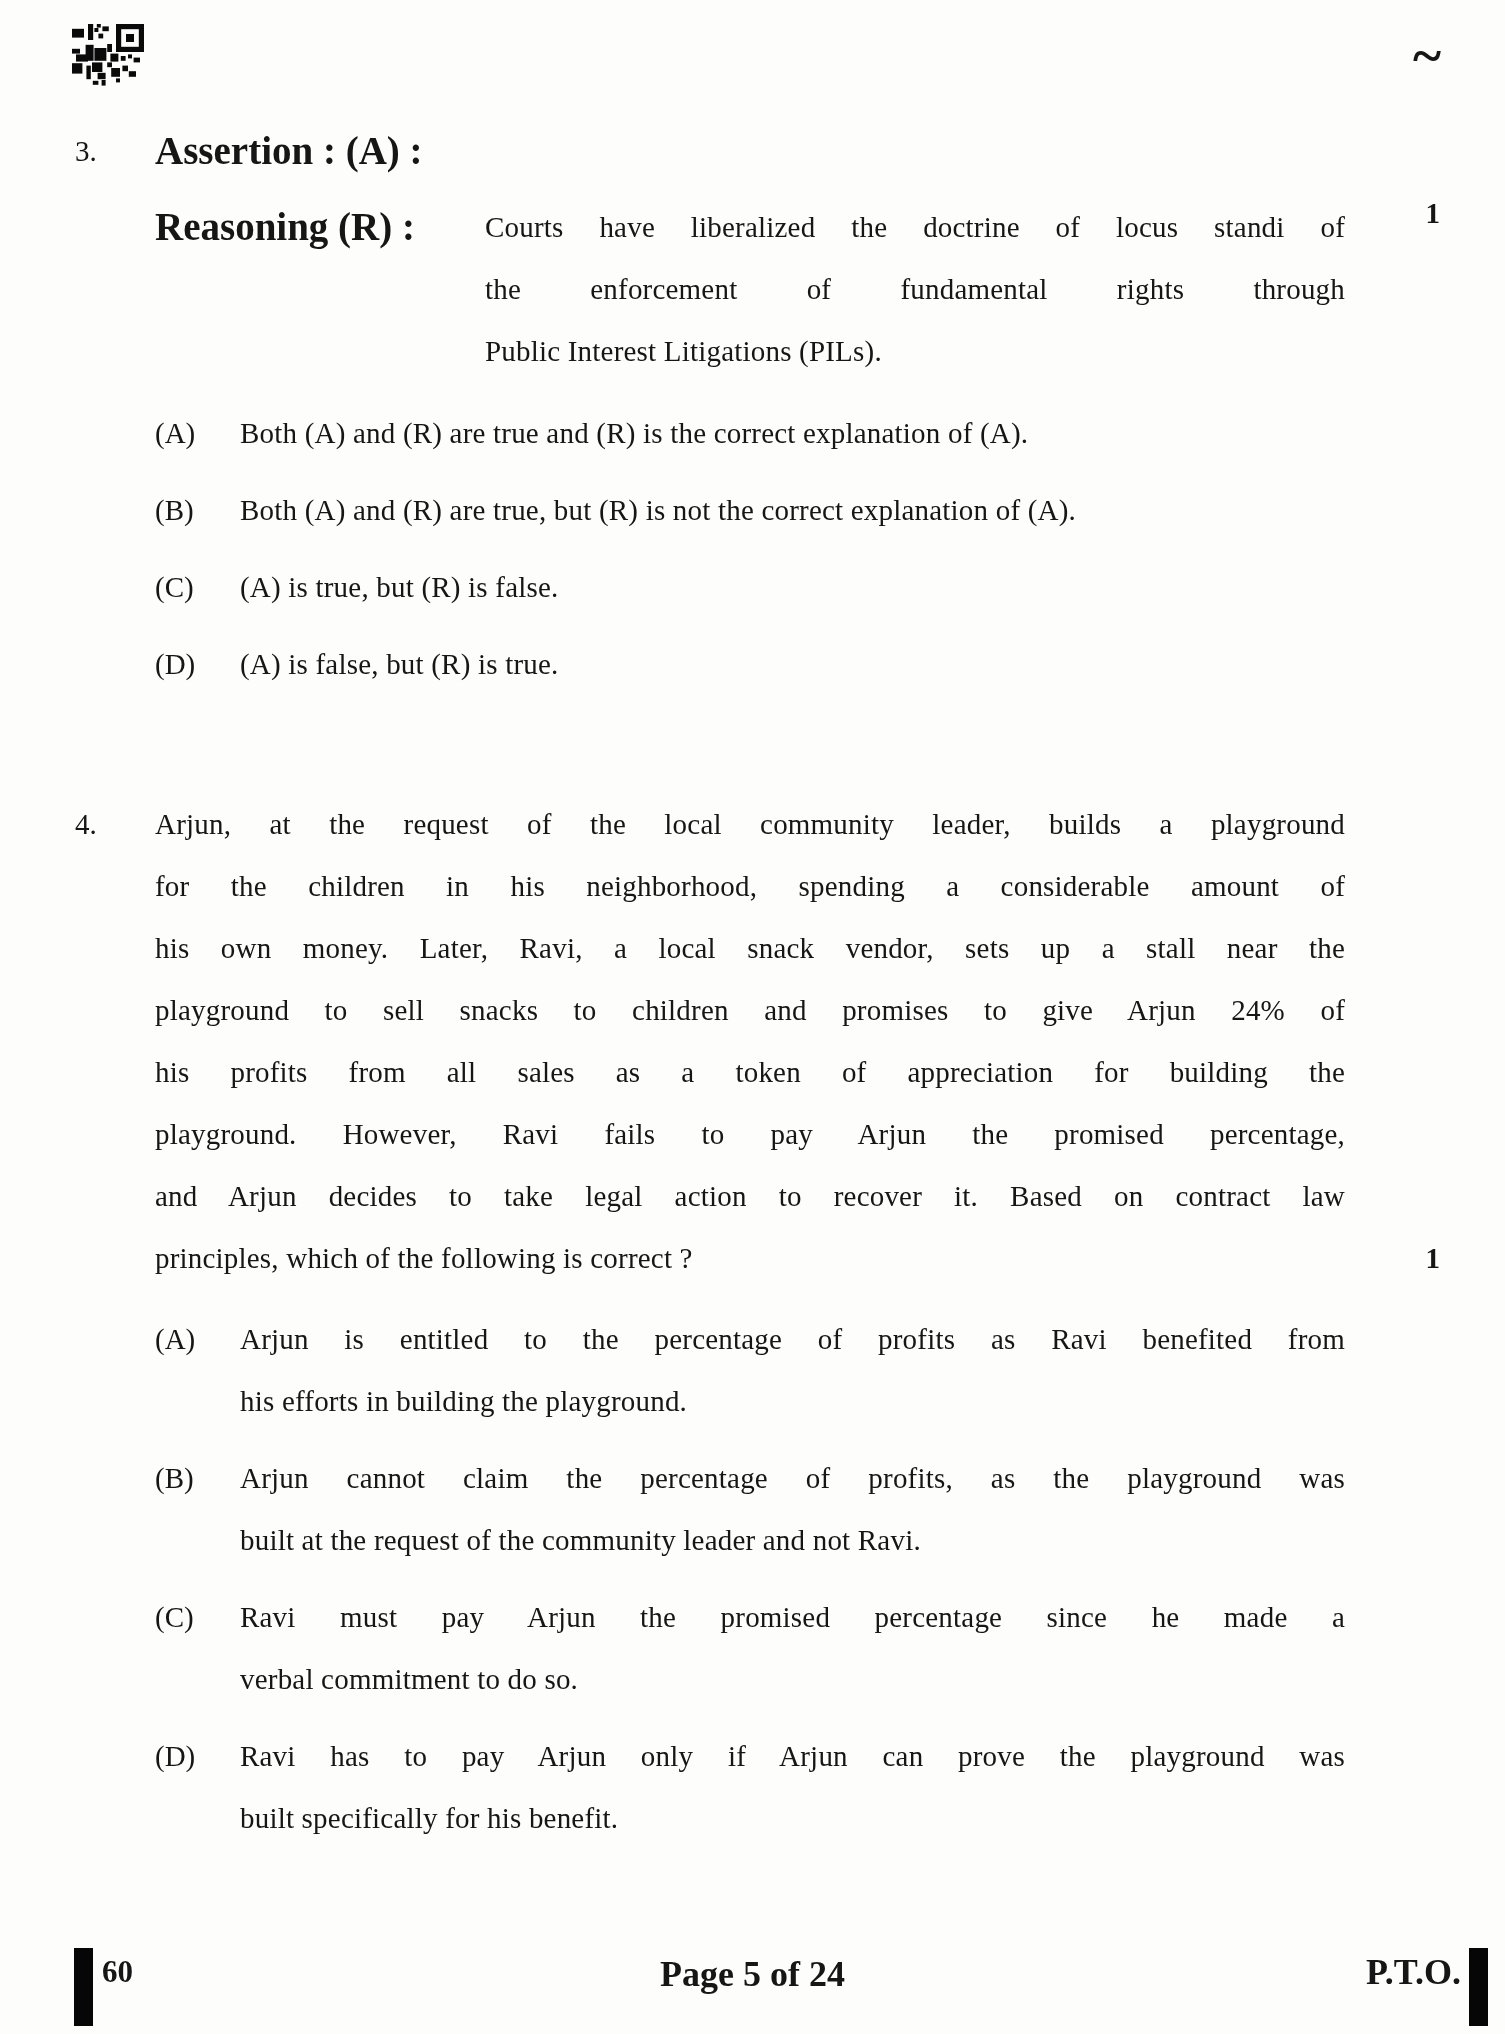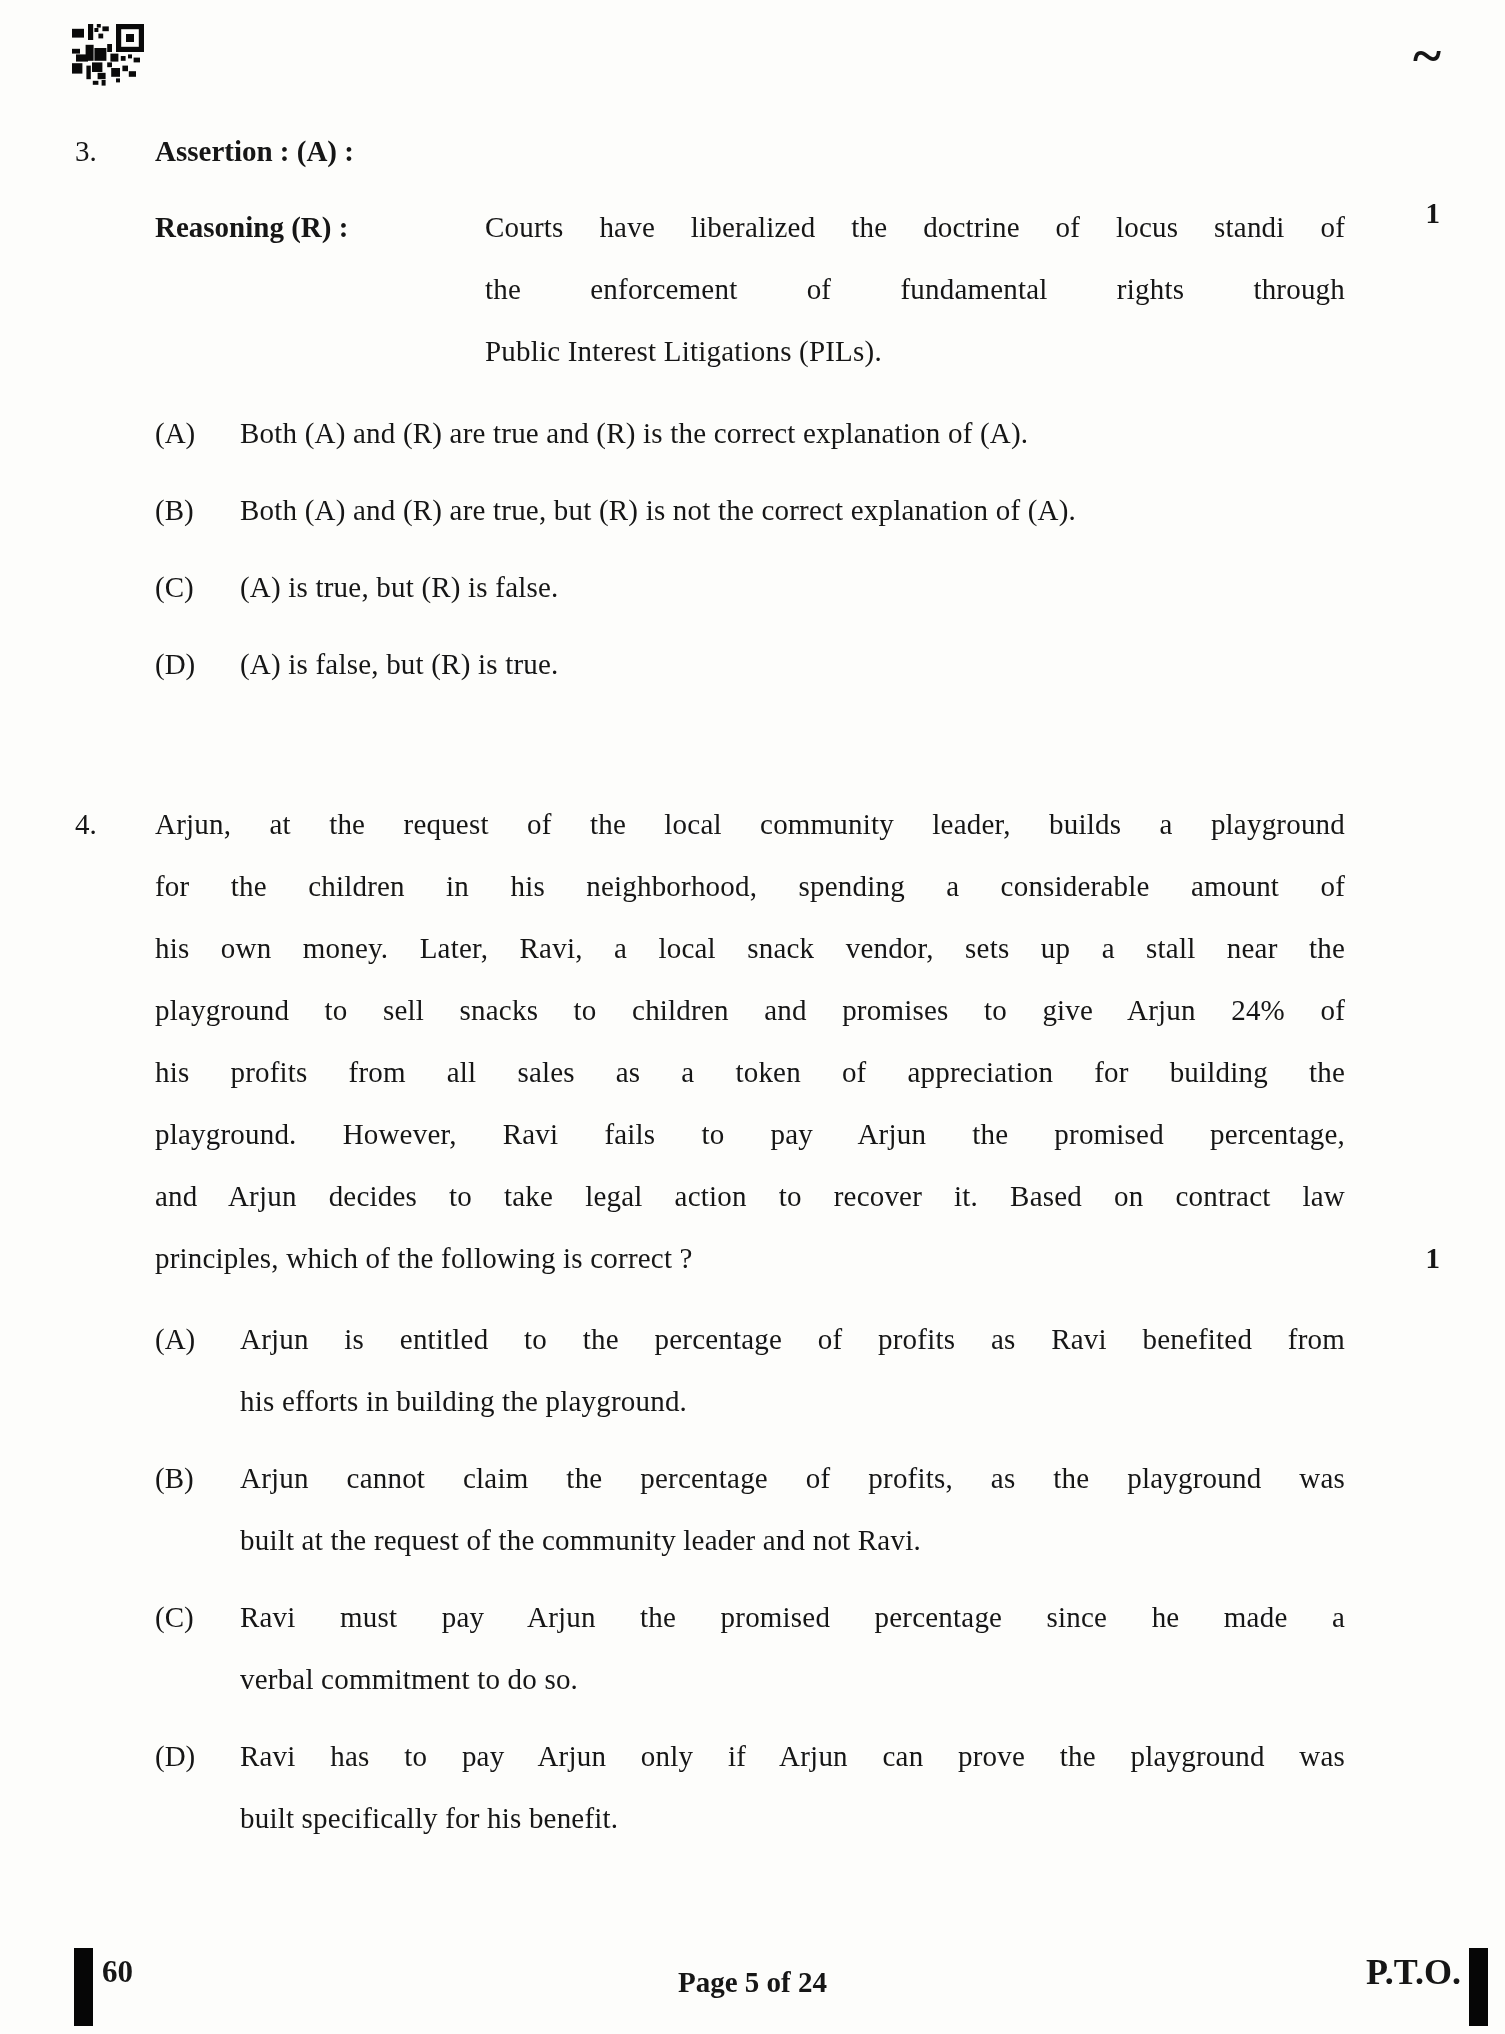--- a/index.html
+++ b/index.html
@@ -27,21 +27,21 @@
   .qbody { flex:1; min-width:0; }
   .line {
     font-size:29px; line-height:62px; height:62px;
     overflow:hidden; letter-spacing:0.2px;
   }
   .stretch { text-align:justify; text-align-last:justify; }
   .stretch::after { content:""; display:inline-block; width:100%; height:0; }
   
   .ar-row { display:flex; }
   .ar-row.reasoning { margin-top:14px; }
-  .ar-label { flex:none; width:330px; font-weight:bold; font-size:29px; line-height:62px; }
+  .ar-label { flex:none; width:330px; font-weight:bold; font-size:39px; line-height:62px; }
   .ar-text { flex:1; min-width:0; }
   
   .options { margin-top:20px; }
   .q4 .options { margin-top:19px; }
   .option { display:flex; }
   .option + .option { margin-top:15px; }
   .opt-letter { flex:none; width:85px; font-size:29px; line-height:62px; }
   .opt-text { flex:1; min-width:0; }
   
   .mark {
@@ -53,21 +53,21 @@
   
   .bar { position:absolute; width:19px; height:78px; background:#060606; top:1948px; }
   .bar-left { left:74px; }
   .bar-right { right:17px; }
   .footer-code {
     position:absolute; left:102px; top:1950px;
     font-size:31px; font-weight:bold; line-height:44px;
   }
   .footer-page {
     position:absolute; left:0; right:0; top:1952px;
-    text-align:center; font-size:29px; font-weight:bold; line-height:44px;margin-top:8px;
+    text-align:center; font-size:36px; font-weight:bold; line-height:44px;
   }
   .footer-pto {
     position:absolute; right:44px; top:1950px;
     font-size:36px; font-weight:bold; line-height:44px;
   }
 </style>
 </head>
 <body>
 
 <div class="page">

